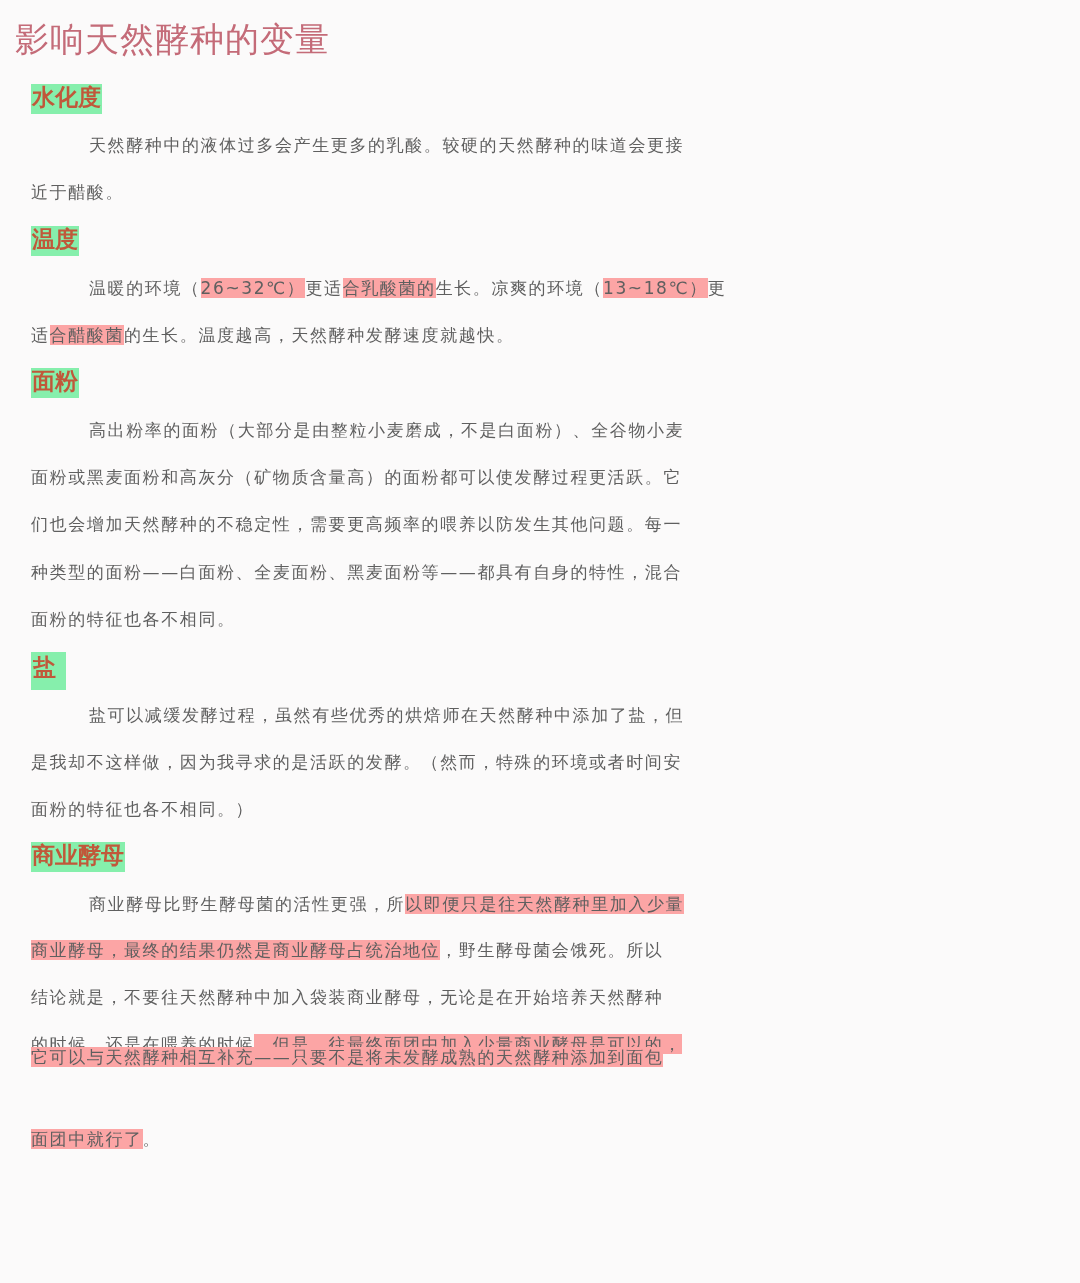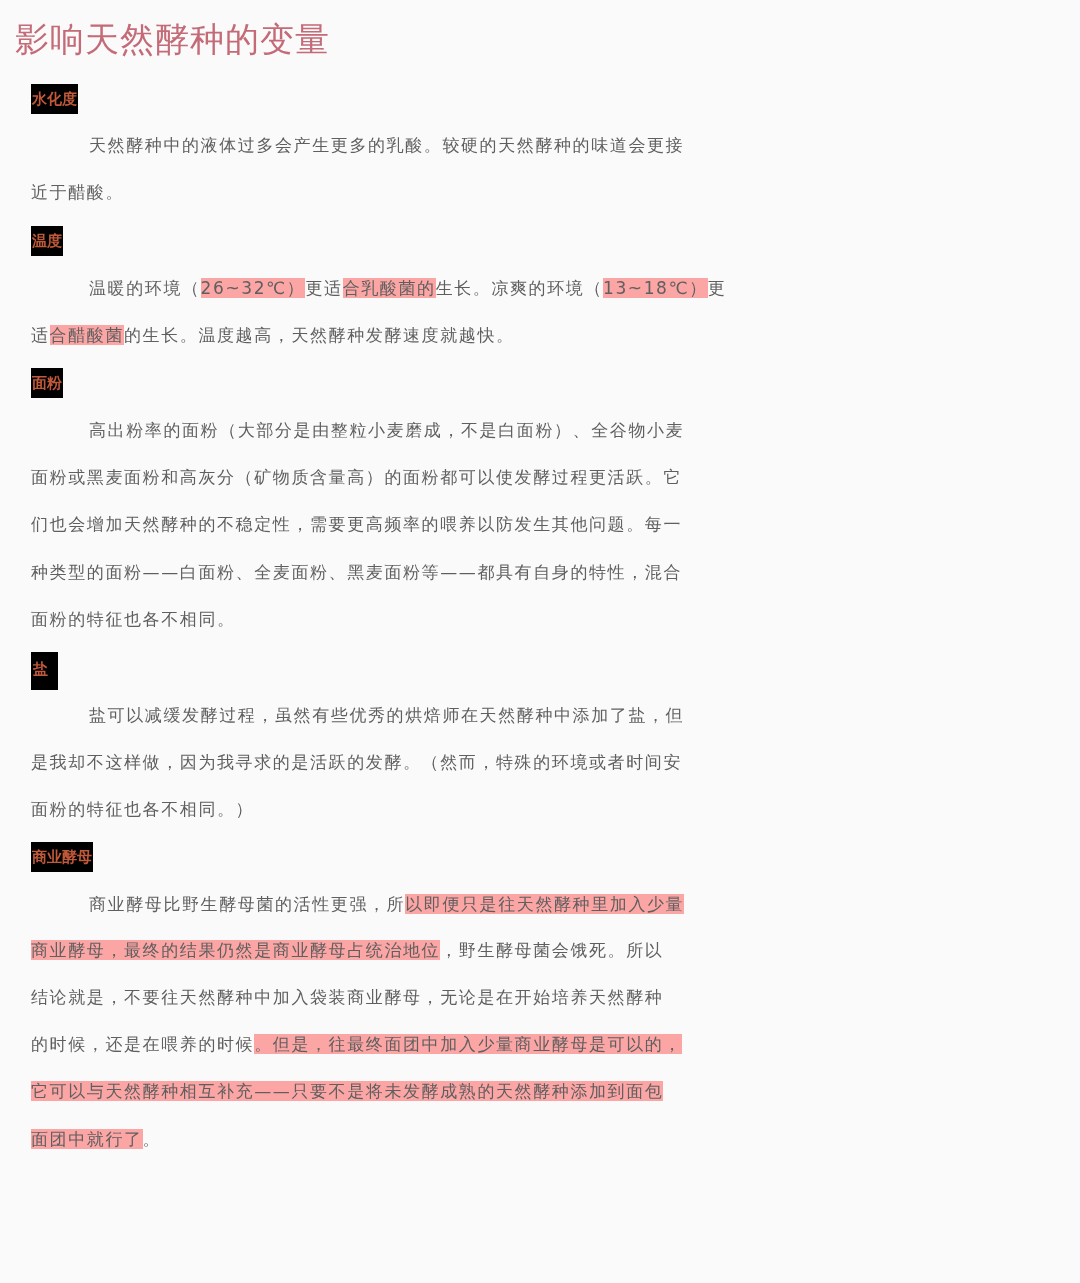--- a/index.html
+++ b/index.html
@@ -11,23 +11,23 @@
     position: relative;
   }
   .page { position: absolute; left: 0; top: 0; width: 1080px; height: 1283px; }
   .title {
     position: absolute; left: 15px; top: 16px;
     font-size: 34px; color: #c46b78; letter-spacing: 1px; line-height: 46px;
     white-space: nowrap;
   }
   .heading {
     position: absolute; left: 31px;
-    font-size: 15px; color: #c0583a; font-weight: bold;
+    font-size: 23px; color: #c0583a; font-weight: bold;
     line-height: 30px; white-space: nowrap;
-    background: #000000; padding: 0 1px;
+    background: #86efac; padding: 0 1px; font-family: Liberation Mono, monospace;
   }
   .line {
     position: absolute; left: 31px;
     font-size: 17px; line-height: 34px; white-space: nowrap;
     color: #5f5f5f; letter-spacing: 1.6px;
   }
   .indent { left: 89px; }
   .hl { background: #fca5a5; }
 </style>
 </head>
@@ -54,15 +54,15 @@
   <div class="heading" style="top:652px; padding:2px 10px 6px 2px;">盐</div>
   <div class="line indent" style="top:698px;"><span>盐可以减缓发酵过程，虽然有些优秀的烘焙师在天然酵种中添加了盐，但</span></div>
   <div class="line" style="top:745px;"><span>是我却不这样做，因为我寻求的是活跃的发酵。（然而，特殊的环境或者时间安</span></div>
   <div class="line" style="top:792px;"><span>面粉的特征也各不相同。）</span></div>
 
   <div class="heading" style="top:842px;">商业酵母</div>
   <div class="line indent" style="top:887px;"><span>商业酵母比野生酵母菌的活性更强，所</span><span class="hl">以即便只是往天然酵种里加入少量</span></div>
   <div class="line" style="top:933px;"><span class="hl">商业酵母，最终的结果仍然是商业酵母占统治地位</span><span>，野生酵母菌会饿死。所以</span></div>
   <div class="line" style="top:980px;"><span>结论就是，不要往天然酵种中加入袋装商业酵母，无论是在开始培养天然酵种</span></div>
   <div class="line" style="top:1027px;"><span>的时候，还是在喂养的时候</span><span class="hl">。但是，往最终面团中加入少量商业酵母是可以的，</span></div>
-  <div class="line" style="top:1074px;"><span class="hl">它可以与天然酵种相互补充——只要不是将未发酵成熟的天然酵种添加到面包</span></div>
+  <div class="line" style="top:1040px;"><span class="hl">它可以与天然酵种相互补充——只要不是将未发酵成熟的天然酵种添加到面包</span></div>
   <div class="line" style="top:1122px;"><span class="hl">面团中就行了</span><span>。</span></div>
 </div>
 
 </body></html>

